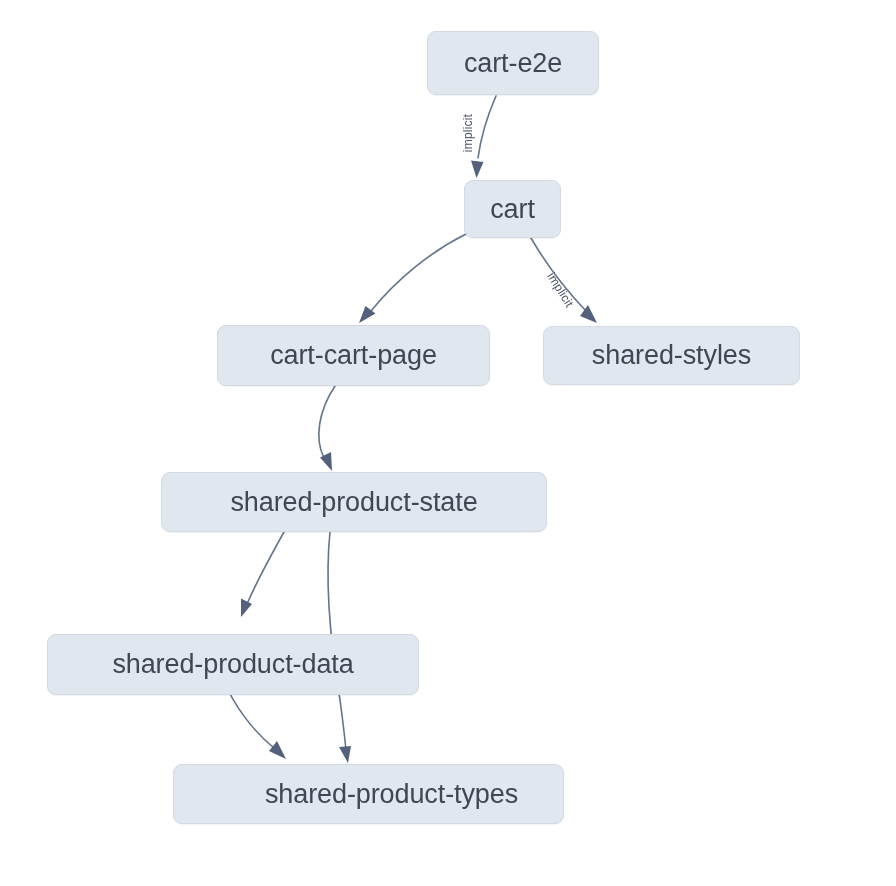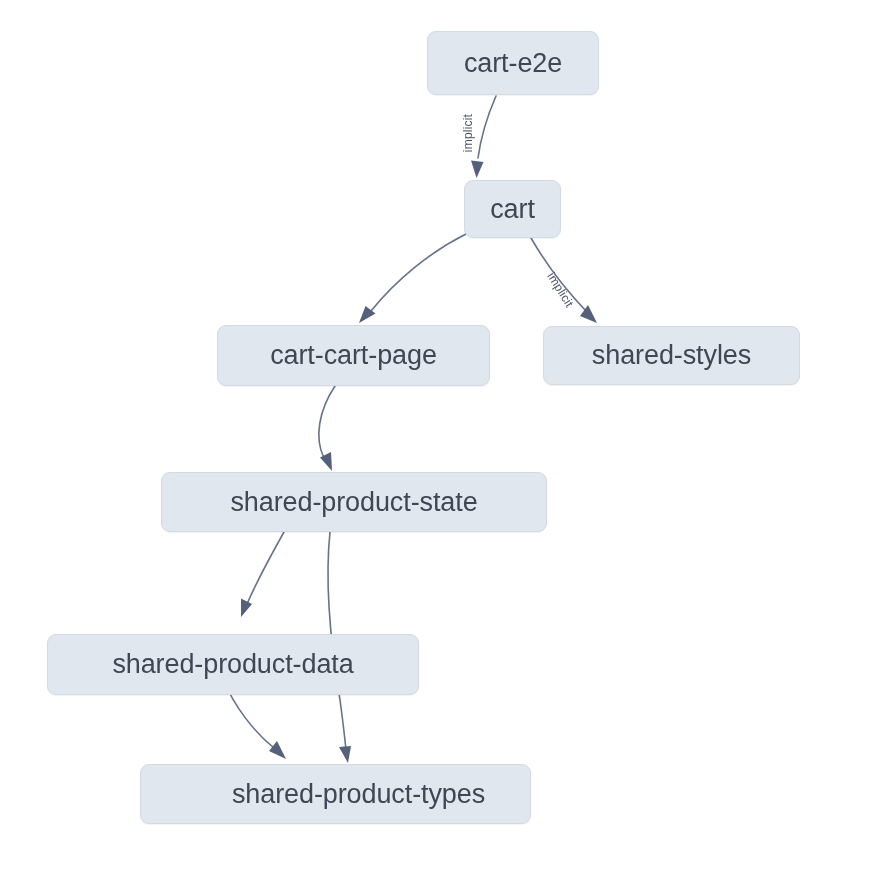--- a/index.html
+++ b/index.html
@@ -135,18 +135,18 @@
     </div>
 
     <div class="node" style="left:161px; top:472px; width:386px; height:60px;">
       <span class="node-label">shared-product-state</span>
     </div>
 
     <div class="node" style="left:47px; top:618px; width:372px; height:61px;margin-top:16px;">
       <span class="node-label">shared-product-data</span>
     </div>
 
-    <div class="node" style="left:140px; top:764px; width:391px; height:60px;padding-left:46px;">
+    <div class="node" style="left:173px; top:764px; width:391px; height:60px;padding-left:46px;">
       <span class="node-label">shared-product-types</span>
     </div>
 
   </div>
 </div>
 
 </body></html>

